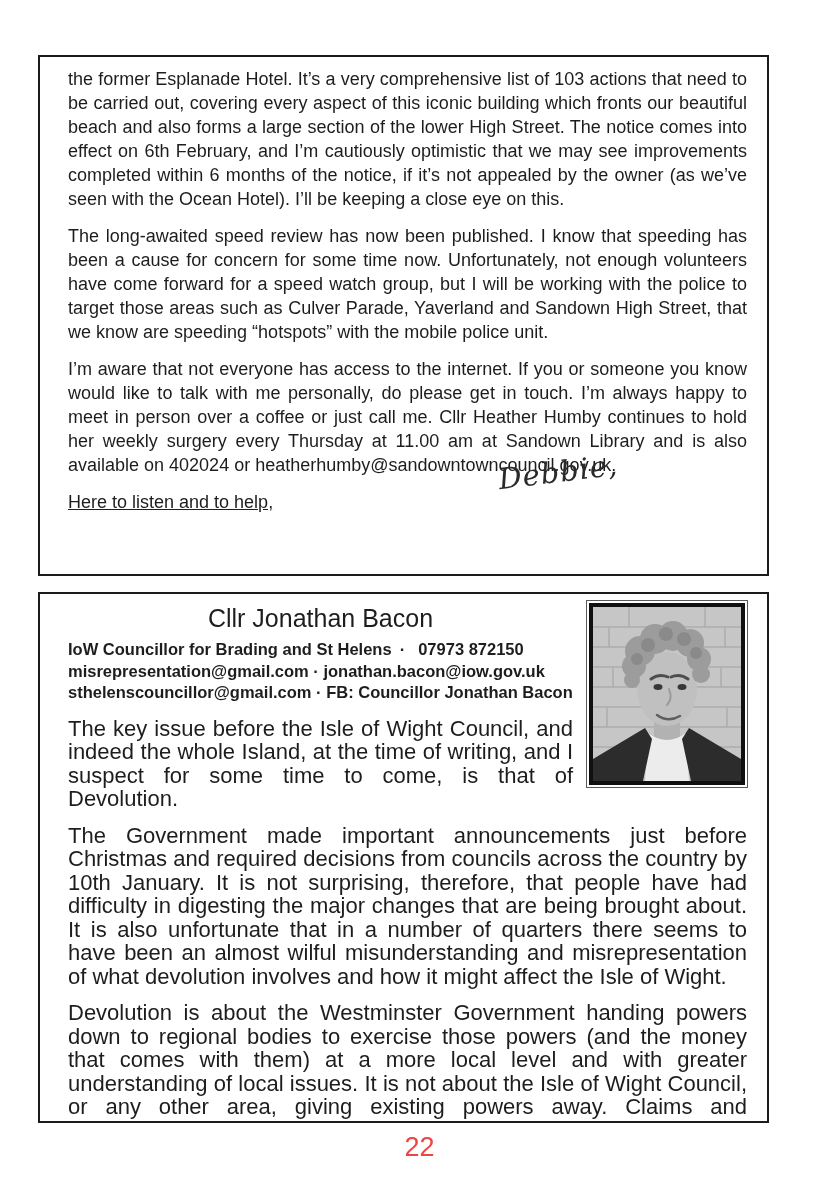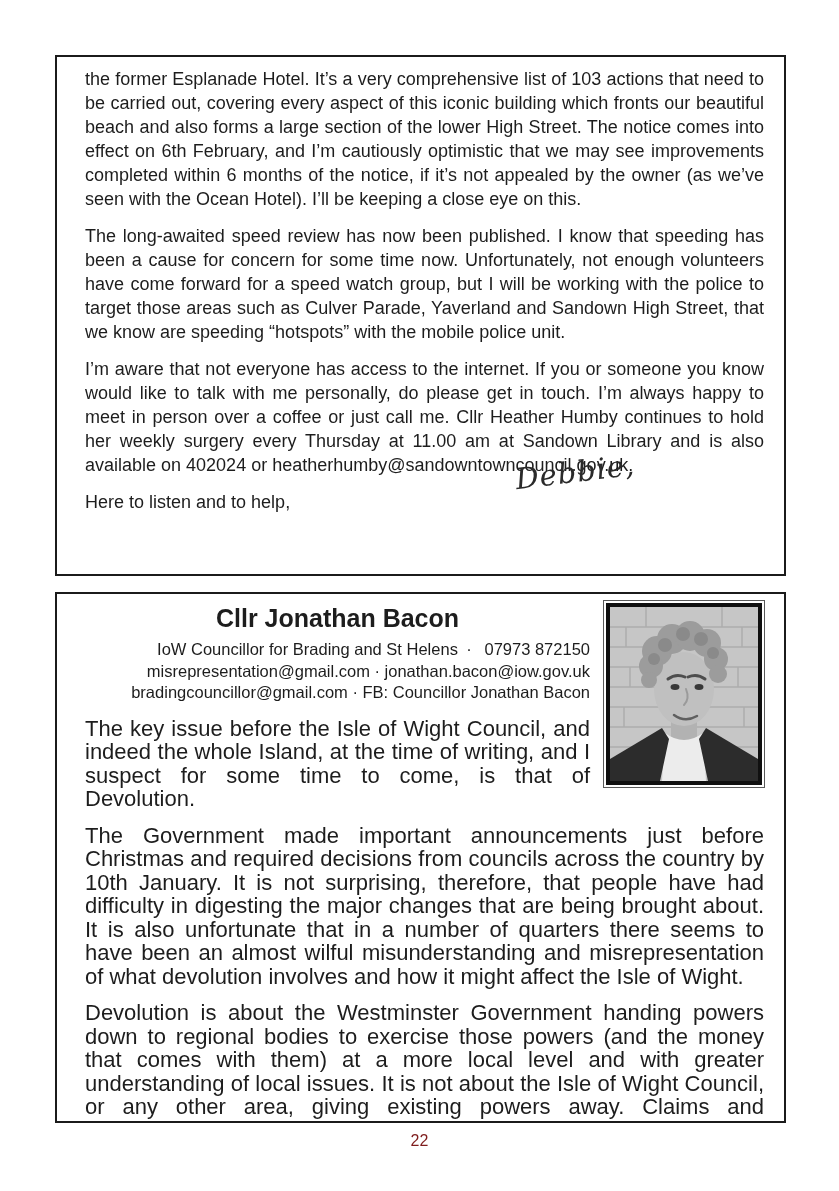--- a/index.html
+++ b/index.html
@@ -1,54 +1,54 @@
 <!DOCTYPE html>
 <html><head>
 <meta charset="utf-8">
 <style>
   html,body { margin:0; padding:0; background:#ffffff; }
   .page {
     position:relative; width:839px; height:1191px; background:#ffffff;
     font-family:"Liberation Sans", sans-serif; color:#1d1d1d; overflow:hidden;
   }
   .box {
-    position:absolute; left:55px; width:731px; box-sizing:border-box;
+    position:absolute; left:38px; width:731px; box-sizing:border-box;
     border:2px solid #1b1b1b; background:#ffffff; overflow:hidden;
   }
   .box-letter   { top:55px;  height:521px; padding:10px 20px 0 28px; }
   .box-councillor { top:592px; height:531px; padding:7px 20px 0 28px; }
 
   .para { margin:0 0 13px; text-align:justify; font-size:18px; line-height:24px; }
   .box-councillor .para { font-size:22px; line-height:23.5px; }
   .para.clear-photo { clear:right; }
 
   .email-link { color:inherit; cursor:pointer; }
 
-  .closing-row { position:relative; margin-top:4px; font-size:18px; line-height:24px; height:40px; }
+  .closing-row { position:relative; margin-top:4px; font-size:18px; line-height:24px; height:40px;text-decoration:underline; }
   .signature {
     position:absolute; left:430px; top:-30px; display:inline-block;
     font-family:"DejaVu Serif", serif; font-style:italic; font-size:29px;
     color:#2a2a2a; transform:rotate(-7deg); letter-spacing:1px;
   }
 
   .photo-frame {
     float:right; width:148px; height:174px; margin:2px 2px 10px 16px;
     border:4px solid #101010; outline:1px solid #5a5a5a; outline-offset:2px;
     background:#c6c6c6;
   }
   .photo-frame svg { display:block; width:100%; height:100%; }
 
-  .c-title { margin:2px 0 6px; font-size:25px; line-height:30px; font-weight:bold; text-align:center; }
-  .c-contact { font-weight:normal; font-size:16.5px; line-height:21.5px; text-align:right; }
+  .c-title { margin:2px 0 6px; font-size:25px; line-height:30px; font-weight:normal; text-align:center; }
+  .c-contact { font-weight:bold; font-size:16.5px; line-height:21.5px; text-align:left; }
   .c-contact .c-line { white-space:nowrap; }
   .c-header { margin-bottom:13px; }
 
   .page-number {
     position:absolute; left:0; right:0; top:1132px; text-align:center;
-    font-size:16px; color:#7f1d1d;
+    font-size:27px; color:#ef4444;
   }
 </style>
 </head>
 <body>
 
 <div class="page">
 
   <section class="box box-letter">
     <p class="para">the former Esplanade Hotel. It’s a very comprehensive list of 103 actions that need to be carried out, covering every aspect of this iconic building which fronts our beautiful beach and also forms a large section of the lower High Street. The notice comes into effect on 6th February, and I’m cautiously optimistic that we may see improvements completed within 6 months of the notice, if it’s not appealed by the owner (as we’ve seen with the Ocean Hotel). I’ll be keeping a close eye on this.</p>
     <p class="para">The long-awaited speed review has now been published. I know that speeding has been a cause for concern for some time now. Unfortunately, not enough volunteers have come forward for a speed watch group, but I will be working with the police to target those areas such as Culver Parade, Yaverland and Sandown High Street, that we know are speeding “hotspots” with the mobile police unit.</p>
@@ -119,21 +119,21 @@
         <ellipse cx="65" cy="80" rx="4.5" ry="3" fill="#383838"></ellipse>
         <ellipse cx="89" cy="80" rx="4.5" ry="3" fill="#383838"></ellipse>
       </svg>
     </div>
 
     <div class="c-header">
       <h1 class="c-title">Cllr Jonathan Bacon</h1>
       <div class="c-contact">
         <div class="c-line">IoW Councillor for Brading and St Helens ·  07973 872150</div>
         <div class="c-line">misrepresentation@gmail.com · jonathan.bacon@iow.gov.uk</div>
-        <div class="c-line">bradingcouncillor@gmail.com · FB: Councillor Jonathan Bacon</div>
+        <div class="c-line">sthelenscouncillor@gmail.com · FB: Councillor Jonathan Bacon</div>
       </div>
     </div>
 
     <p class="para">The key issue before the Isle of Wight Council, and indeed the whole Island, at the time of writing, and I suspect for some time to come, is that of Devolution.</p>
     <p class="para clear-photo">The Government made important announcements just before Christmas and required decisions from councils across the country by 10th January. It is not surprising, therefore, that people have had difficulty in digesting the major changes that are being brought about. It is also unfortunate that in a number of quarters there seems to have been an almost wilful misunderstanding and misrepresentation of what devolution involves and how it might affect the Isle of Wight.</p>
     <p class="para">Devolution is about the Westminster Government handing powers down to regional bodies to exercise those powers (and the money that comes with them) at a more local level and with greater understanding of local issues. It is not about the Isle of Wight Council, or any other area, giving existing powers away. Claims and assertions that matters such as local planning will now be dealt with from faraway on the mainland are simply wrong. The</p>
   </section>
 
   <div class="page-number">22</div>
 </div>

